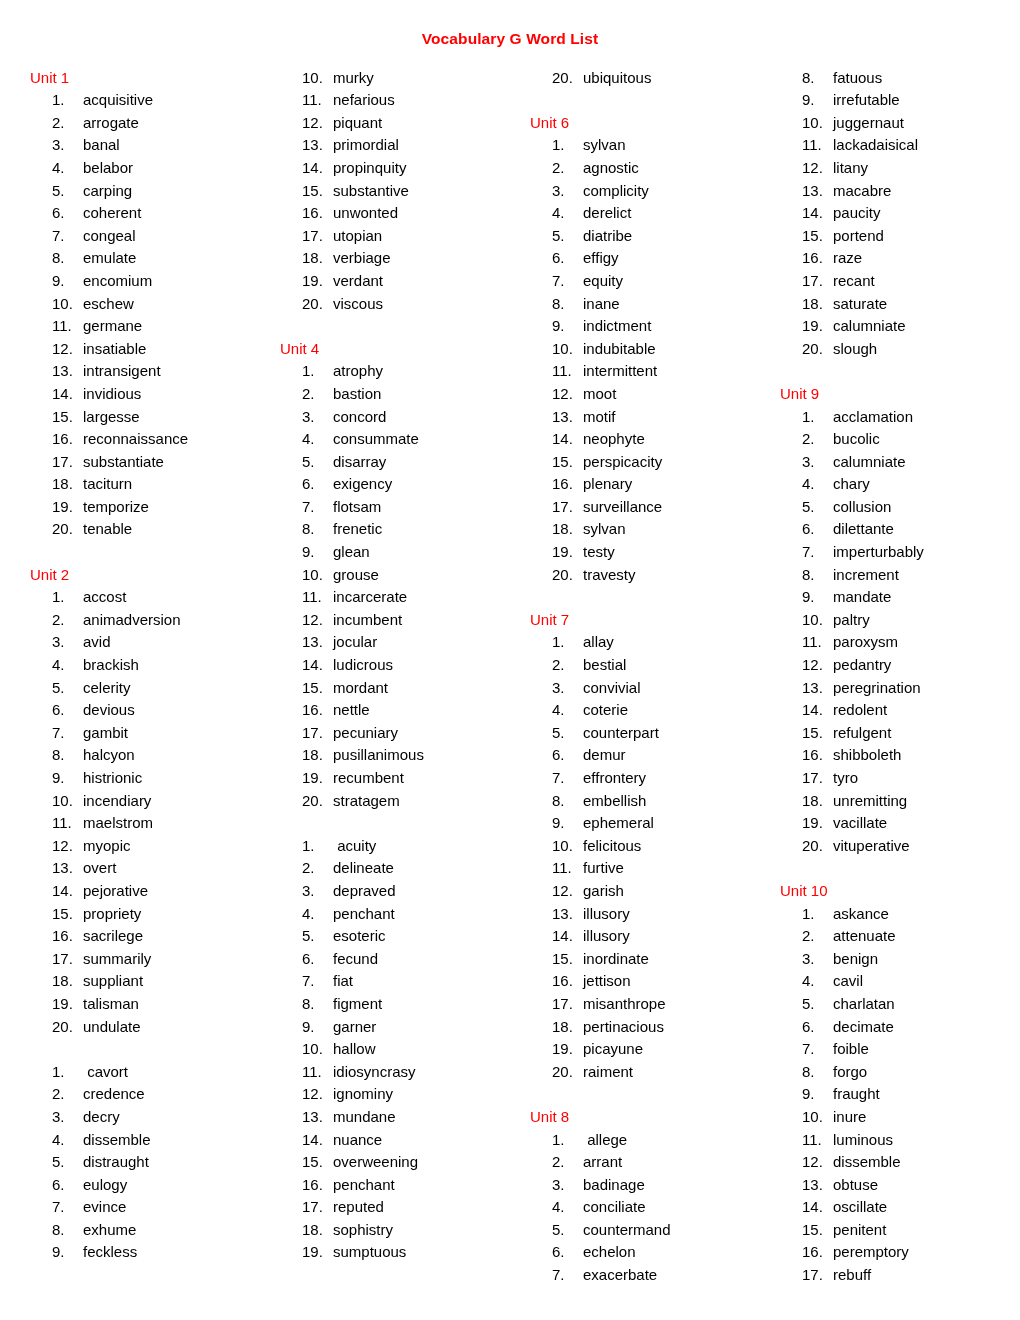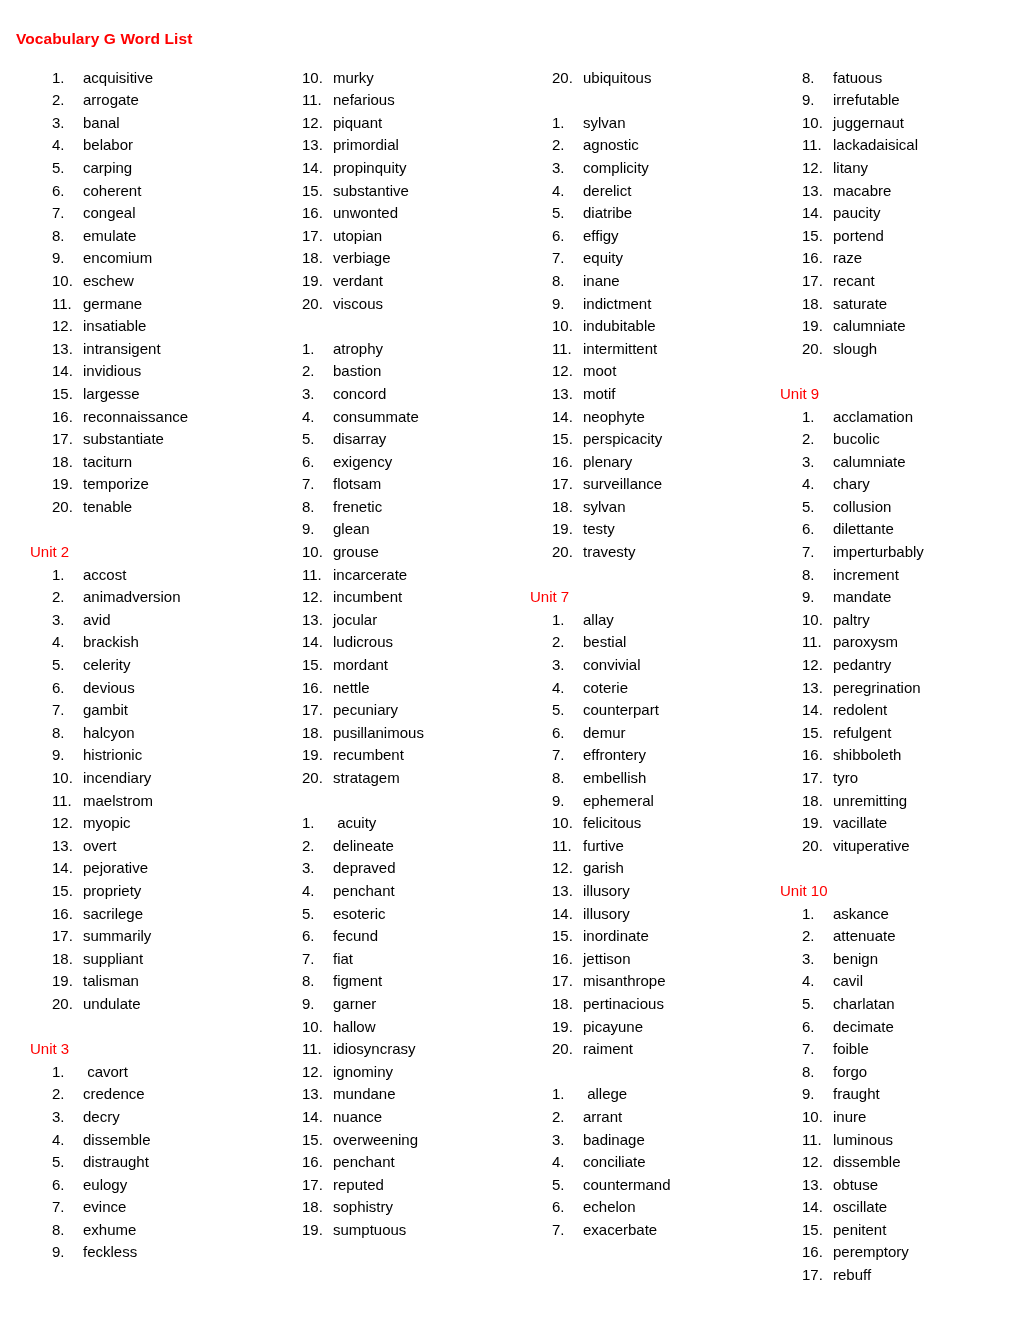--- a/index.html
+++ b/index.html
@@ -15,21 +15,21 @@
     overflow: hidden;
   }
   .page {
     position: relative;
     width: 1020px;
     height: 1320px;
     box-sizing: border-box;
     padding: 30px 16px 0 16px;
   }
   .doc-title {
-    text-align: left;
+    text-align: center;
     color: #ff0000;
     font-weight: bold;
     font-size: 15.5px;
     letter-spacing: 0.1px;
     margin: 0 0 18px 0;
     line-height: 1.2;
   }
   .columns {
     display: flex;
     align-items: flex-start;
@@ -71,20 +71,21 @@
 </style>
 </head>
 <body>
 
 <div class="page">
 
   <div class="doc-title">Vocabulary G Word List</div>
 
   <div class="columns" id="columns-root">
       <div class="column">
+        <div class="unit-heading">Unit 1</div>
         <div class="word-item"><span class="word-num">1.</span><span class="word-text">acquisitive</span></div>
         <div class="word-item"><span class="word-num">2.</span><span class="word-text">arrogate</span></div>
         <div class="word-item"><span class="word-num">3.</span><span class="word-text">banal</span></div>
         <div class="word-item"><span class="word-num">4.</span><span class="word-text">belabor</span></div>
         <div class="word-item"><span class="word-num">5.</span><span class="word-text">carping</span></div>
         <div class="word-item"><span class="word-num">6.</span><span class="word-text">coherent</span></div>
         <div class="word-item"><span class="word-num">7.</span><span class="word-text">congeal</span></div>
         <div class="word-item"><span class="word-num">8.</span><span class="word-text">emulate</span></div>
         <div class="word-item"><span class="word-num">9.</span><span class="word-text">encomium</span></div>
         <div class="word-item"><span class="word-num">10.</span><span class="word-text">eschew</span></div>
@@ -114,21 +115,20 @@
         <div class="word-item"><span class="word-num">12.</span><span class="word-text">myopic</span></div>
         <div class="word-item"><span class="word-num">13.</span><span class="word-text">overt</span></div>
         <div class="word-item"><span class="word-num">14.</span><span class="word-text">pejorative</span></div>
         <div class="word-item"><span class="word-num">15.</span><span class="word-text">propriety</span></div>
         <div class="word-item"><span class="word-num">16.</span><span class="word-text">sacrilege</span></div>
         <div class="word-item"><span class="word-num">17.</span><span class="word-text">summarily</span></div>
         <div class="word-item"><span class="word-num">18.</span><span class="word-text">suppliant</span></div>
         <div class="word-item"><span class="word-num">19.</span><span class="word-text">talisman</span></div>
         <div class="word-item"><span class="word-num">20.</span><span class="word-text">undulate</span></div>
         <div class="spacer"></div>
-        <div class="unit-heading">Unit 3</div>
         <div class="word-item"><span class="word-num">1.</span><span class="word-text"> cavort</span></div>
         <div class="word-item"><span class="word-num">2.</span><span class="word-text">credence</span></div>
         <div class="word-item"><span class="word-num">3.</span><span class="word-text">decry</span></div>
         <div class="word-item"><span class="word-num">4.</span><span class="word-text">dissemble</span></div>
         <div class="word-item"><span class="word-num">5.</span><span class="word-text">distraught</span></div>
         <div class="word-item"><span class="word-num">6.</span><span class="word-text">eulogy</span></div>
         <div class="word-item"><span class="word-num">7.</span><span class="word-text">evince</span></div>
         <div class="word-item"><span class="word-num">8.</span><span class="word-text">exhume</span></div>
         <div class="word-item"><span class="word-num">9.</span><span class="word-text">feckless</span></div>
       </div>
@@ -138,20 +138,21 @@
         <div class="word-item"><span class="word-num">12.</span><span class="word-text">piquant</span></div>
         <div class="word-item"><span class="word-num">13.</span><span class="word-text">primordial</span></div>
         <div class="word-item"><span class="word-num">14.</span><span class="word-text">propinquity</span></div>
         <div class="word-item"><span class="word-num">15.</span><span class="word-text">substantive</span></div>
         <div class="word-item"><span class="word-num">16.</span><span class="word-text">unwonted</span></div>
         <div class="word-item"><span class="word-num">17.</span><span class="word-text">utopian</span></div>
         <div class="word-item"><span class="word-num">18.</span><span class="word-text">verbiage</span></div>
         <div class="word-item"><span class="word-num">19.</span><span class="word-text">verdant</span></div>
         <div class="word-item"><span class="word-num">20.</span><span class="word-text">viscous</span></div>
         <div class="spacer"></div>
+        <div class="unit-heading">Unit 4</div>
         <div class="word-item"><span class="word-num">1.</span><span class="word-text">atrophy</span></div>
         <div class="word-item"><span class="word-num">2.</span><span class="word-text">bastion</span></div>
         <div class="word-item"><span class="word-num">3.</span><span class="word-text">concord</span></div>
         <div class="word-item"><span class="word-num">4.</span><span class="word-text">consummate</span></div>
         <div class="word-item"><span class="word-num">5.</span><span class="word-text">disarray</span></div>
         <div class="word-item"><span class="word-num">6.</span><span class="word-text">exigency</span></div>
         <div class="word-item"><span class="word-num">7.</span><span class="word-text">flotsam</span></div>
         <div class="word-item"><span class="word-num">8.</span><span class="word-text">frenetic</span></div>
         <div class="word-item"><span class="word-num">9.</span><span class="word-text">glean</span></div>
         <div class="word-item"><span class="word-num">10.</span><span class="word-text">grouse</span></div>
@@ -182,20 +183,21 @@
         <div class="word-item"><span class="word-num">14.</span><span class="word-text">nuance</span></div>
         <div class="word-item"><span class="word-num">15.</span><span class="word-text">overweening</span></div>
         <div class="word-item"><span class="word-num">16.</span><span class="word-text">penchant</span></div>
         <div class="word-item"><span class="word-num">17.</span><span class="word-text">reputed</span></div>
         <div class="word-item"><span class="word-num">18.</span><span class="word-text">sophistry</span></div>
         <div class="word-item"><span class="word-num">19.</span><span class="word-text">sumptuous</span></div>
       </div>
       <div class="column">
         <div class="word-item"><span class="word-num">20.</span><span class="word-text">ubiquitous</span></div>
         <div class="spacer"></div>
+        <div class="unit-heading">Unit 6</div>
         <div class="word-item"><span class="word-num">1.</span><span class="word-text">sylvan</span></div>
         <div class="word-item"><span class="word-num">2.</span><span class="word-text">agnostic</span></div>
         <div class="word-item"><span class="word-num">3.</span><span class="word-text">complicity</span></div>
         <div class="word-item"><span class="word-num">4.</span><span class="word-text">derelict</span></div>
         <div class="word-item"><span class="word-num">5.</span><span class="word-text">diatribe</span></div>
         <div class="word-item"><span class="word-num">6.</span><span class="word-text">effigy</span></div>
         <div class="word-item"><span class="word-num">7.</span><span class="word-text">equity</span></div>
         <div class="word-item"><span class="word-num">8.</span><span class="word-text">inane</span></div>
         <div class="word-item"><span class="word-num">9.</span><span class="word-text">indictment</span></div>
         <div class="word-item"><span class="word-num">10.</span><span class="word-text">indubitable</span></div>
@@ -225,20 +227,21 @@
         <div class="word-item"><span class="word-num">12.</span><span class="word-text">garish</span></div>
         <div class="word-item"><span class="word-num">13.</span><span class="word-text">illusory</span></div>
         <div class="word-item"><span class="word-num">14.</span><span class="word-text">illusory</span></div>
         <div class="word-item"><span class="word-num">15.</span><span class="word-text">inordinate</span></div>
         <div class="word-item"><span class="word-num">16.</span><span class="word-text">jettison</span></div>
         <div class="word-item"><span class="word-num">17.</span><span class="word-text">misanthrope</span></div>
         <div class="word-item"><span class="word-num">18.</span><span class="word-text">pertinacious</span></div>
         <div class="word-item"><span class="word-num">19.</span><span class="word-text">picayune</span></div>
         <div class="word-item"><span class="word-num">20.</span><span class="word-text">raiment</span></div>
         <div class="spacer"></div>
+        <div class="unit-heading">Unit 8</div>
         <div class="word-item"><span class="word-num">1.</span><span class="word-text"> allege</span></div>
         <div class="word-item"><span class="word-num">2.</span><span class="word-text">arrant</span></div>
         <div class="word-item"><span class="word-num">3.</span><span class="word-text">badinage</span></div>
         <div class="word-item"><span class="word-num">4.</span><span class="word-text">conciliate</span></div>
         <div class="word-item"><span class="word-num">5.</span><span class="word-text">countermand</span></div>
         <div class="word-item"><span class="word-num">6.</span><span class="word-text">echelon</span></div>
         <div class="word-item"><span class="word-num">7.</span><span class="word-text">exacerbate</span></div>
       </div>
       <div class="column col-4">
         <div class="word-item"><span class="word-num">8.</span><span class="word-text">fatuous</span></div>

